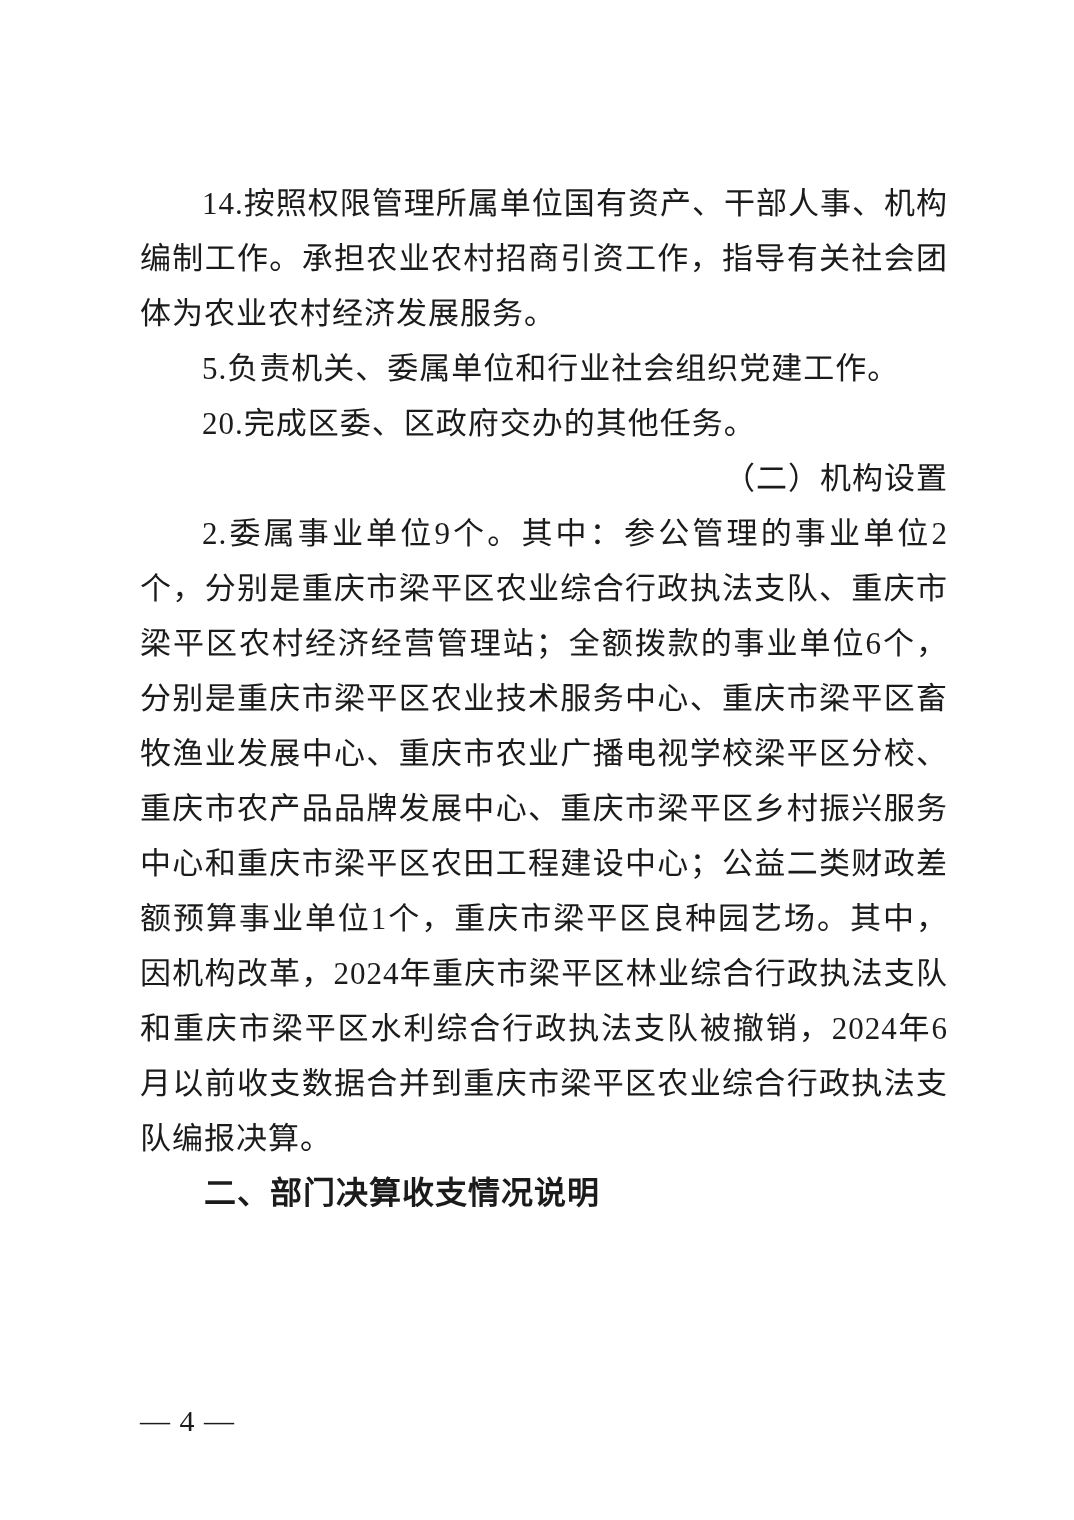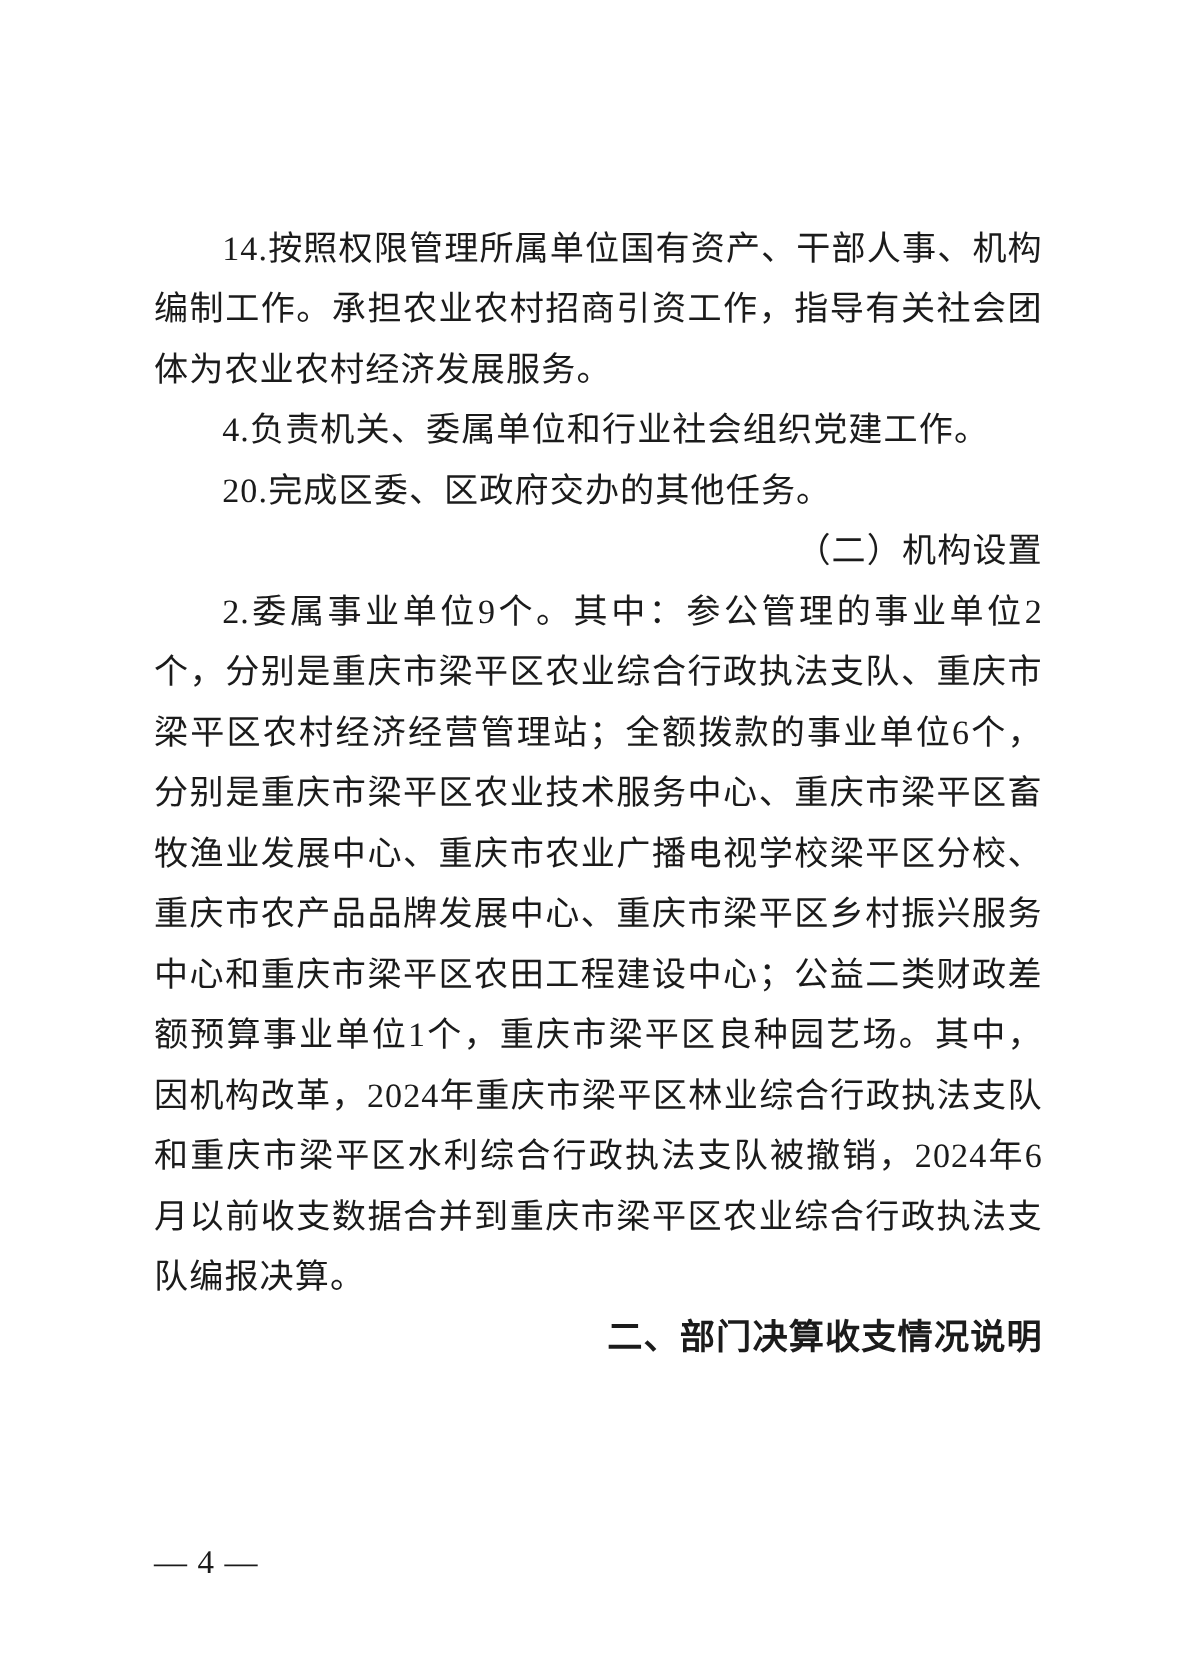--- a/index.html
+++ b/index.html
@@ -10,61 +10,61 @@
   .page {
     position: relative;
     width: 1074px;
     height: 1520px;
     background: #ffffff;
     overflow: hidden;
   }
   .text-block {
     position: absolute;
     left: 140px;
-    top: 198px;
+    top: 176px;
     width: 808px;
     color: #1b1b1b;
   }
   .text-block p {
     margin: 0;
     font-family: "Liberation Serif", "DejaVu Serif", serif;
     font-size: 31px;
     line-height: 55px;
     letter-spacing: 1px;
     text-align: justify;
     text-indent: 2em;
     word-break: break-all;
   }
   .text-block p.subheading {
     text-align: right;
   }
   .text-block p.heading-bold {
     font-family: "Liberation Sans", "DejaVu Sans", sans-serif;
     font-weight: 700;
     font-size: 32px;
-    text-align: right;
+    text-align: left;
   }
   .footer {
     position: absolute;
     left: 140px;
     top: 1399px;
     font-family: "Liberation Serif", "DejaVu Serif", serif;
     font-size: 30px;
     line-height: 44px;
     color: #1b1b1b;
     letter-spacing: 1px;
   }
 </style>
 </head>
 <body>
 
 <div class="page">
   <div class="text-block" id="paragraphs">
       <p class="body">14.按照权限管理所属单位国有资产、干部人事、机构编制工作。承担农业农村招商引资工作，指导有关社会团体为农业农村经济发展服务。</p>
-      <p class="body">4.负责机关、委属单位和行业社会组织党建工作。</p>
+      <p class="body">5.负责机关、委属单位和行业社会组织党建工作。</p>
       <p class="body">20.完成区委、区政府交办的其他任务。</p>
       <p class="subheading">（二）机构设置</p>
       <p class="body">2.委属事业单位9个。其中：参公管理的事业单位2个，分别是重庆市梁平区农业综合行政执法支队、重庆市梁平区农村经济经营管理站；全额拨款的事业单位6个，分别是重庆市梁平区农业技术服务中心、重庆市梁平区畜牧渔业发展中心、重庆市农业广播电视学校梁平区分校、重庆市农产品品牌发展中心、重庆市梁平区乡村振兴服务中心和重庆市梁平区农田工程建设中心；公益二类财政差额预算事业单位1个，重庆市梁平区良种园艺场。其中，因机构改革，2024年重庆市梁平区林业综合行政执法支队和重庆市梁平区水利综合行政执法支队被撤销，2024年6月以前收支数据合并到重庆市梁平区农业综合行政执法支队编报决算。</p>
       <p class="heading-bold">二、部门决算收支情况说明</p>
     </div>
   <div class="footer">
     <span>— 4 —</span>
   </div>
 </div>
 

